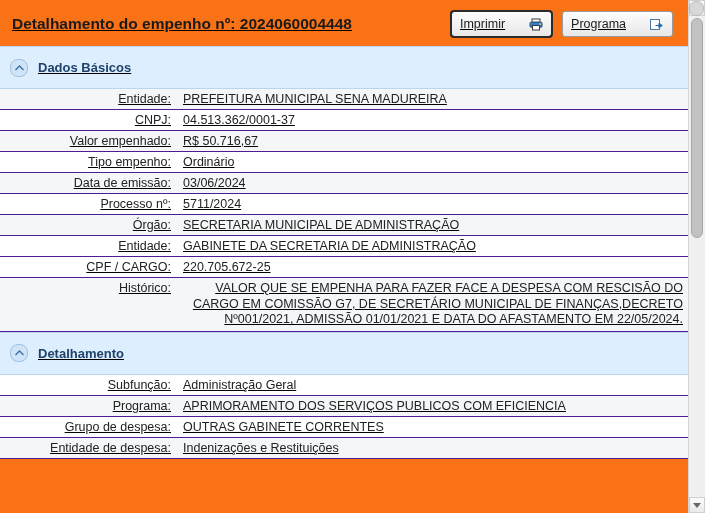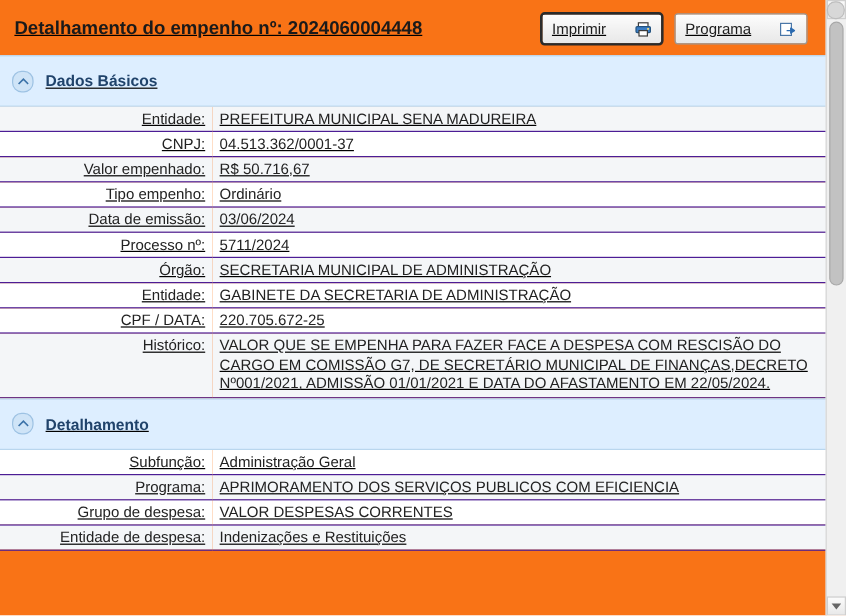--- a/index.html
+++ b/index.html
@@ -120,21 +120,21 @@
     white-space: nowrap;
   }
   td.value {
     text-align: left;
     padding-left: 6px;
     color: #1d1d1d;
     word-wrap: break-word;
   }
   tr.odd td { background: #f4f6f8; }
   tr.even td { background: #ffffff; }
-  td.value.multiline { line-height: 1.25; }
+  td.value.multiline { line-height: 1.25; text-align: right; }
 
   
   .vscroll {
     position: absolute;
     right: 0;
     top: 0;
     width: 16px;
     height: 513px;
     background: #f0f0f0;
     border-left: 1px solid #d6d6d6;
@@ -251,21 +251,21 @@
         </tr>
         <tr class="odd">
           <td class="label">Órgão:</td>
           <td class="value">SECRETARIA MUNICIPAL DE ADMINISTRAÇÃO</td>
         </tr>
         <tr class="even">
           <td class="label">Entidade:</td>
           <td class="value">GABINETE DA SECRETARIA DE ADMINISTRAÇÃO</td>
         </tr>
         <tr class="even">
-          <td class="label">CPF / DATA:</td>
+          <td class="label">CPF / CARGO:</td>
           <td class="value">220.705.672-25</td>
         </tr>
         <tr class="odd">
           <td class="label">Histórico:</td>
           <td class="value multiline">VALOR QUE SE EMPENHA PARA FAZER FACE A DESPESA COM RESCISÃO DO CARGO EM COMISSÃO G7, DE SECRETÁRIO MUNICIPAL DE FINANÇAS,DECRETO Nº001/2021, ADMISSÃO 01/01/2021 E DATA DO AFASTAMENTO EM 22/05/2024.</td>
         </tr>
       </tbody>
     </table>
 
     <div class="section-bar">
@@ -281,21 +281,21 @@
         <tr class="even">
           <td class="label">Subfunção:</td>
           <td class="value">Administração Geral</td>
         </tr>
         <tr class="odd">
           <td class="label">Programa:</td>
           <td class="value">APRIMORAMENTO DOS SERVIÇOS PUBLICOS COM EFICIENCIA</td>
         </tr>
         <tr class="even">
           <td class="label">Grupo de despesa:</td>
-          <td class="value">VALOR DESPESAS CORRENTES</td>
+          <td class="value">OUTRAS GABINETE CORRENTES</td>
         </tr>
         <tr class="odd">
           <td class="label">Entidade de despesa:</td>
           <td class="value">Indenizações e Restituições</td>
         </tr>
       </tbody>
     </table>
 
   </div>
 

